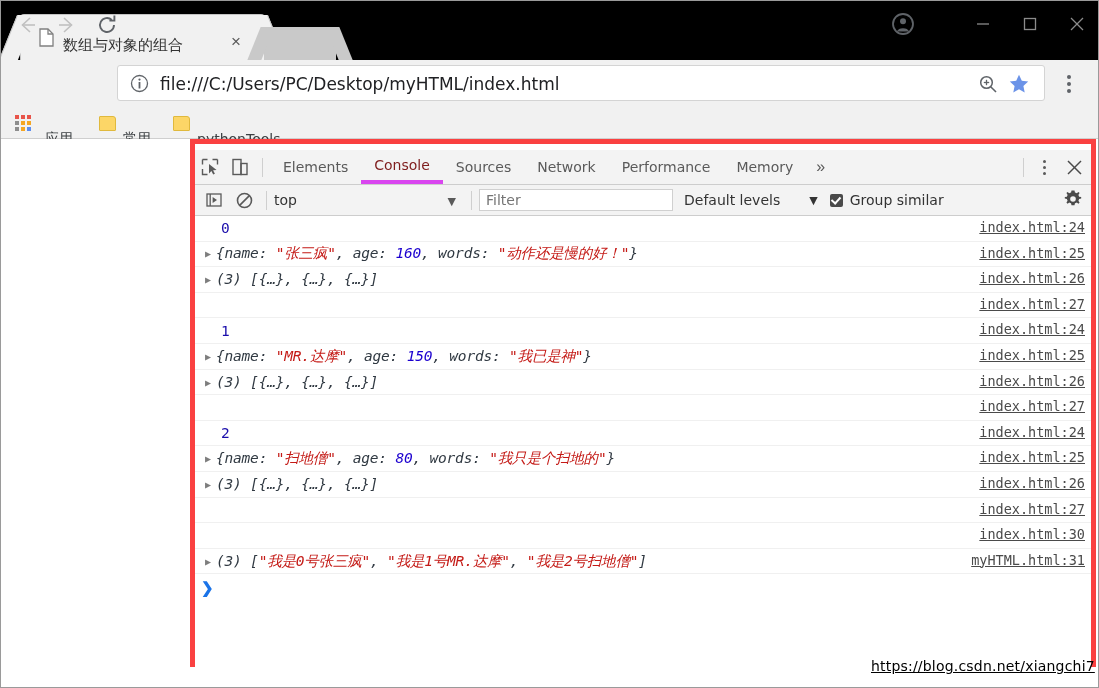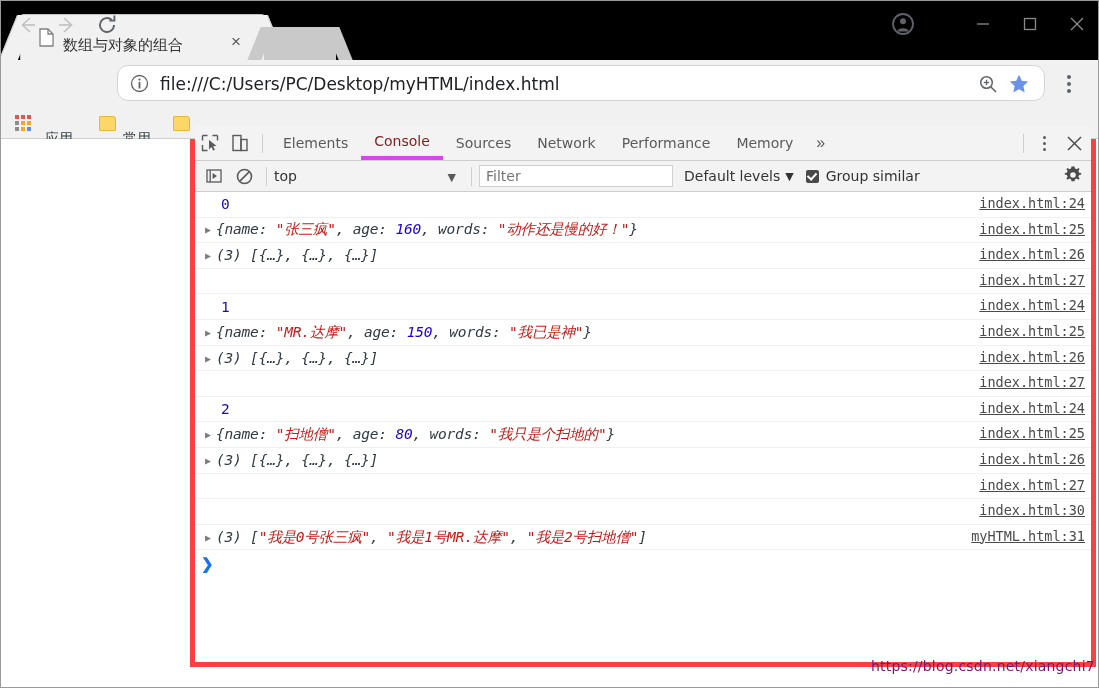--- a/index.html
+++ b/index.html
@@ -68,21 +68,21 @@
 
   
   .toolbar {
     position: absolute; left: 0; top: 59px; width: 1099px; height: 47px;
     background: #f1f1f1; box-sizing: border-box;
   }
   .navbtn { position: absolute; top: 8px; width: 32px; height: 32px;
     display:flex; align-items:center; justify-content:center; cursor: pointer; }
   .omnibox {
     position: absolute; left: 116px; top: 64px; width: 928px; height: 36px;
-    background: #fff; border: 1px solid #d4d4d4; border-radius: 11px;
+    background: #fff; border: 1px solid #d4d4d4; border-radius: 3px;
     box-sizing: border-box;
   }
   .omni-url {
     position: absolute; left: 42px; top: 8px;
     font-size: 17px; color: #202124; white-space: nowrap;
     font-family: "DejaVu Sans", sans-serif;
   }
   .omni-info { position: absolute; left: 12px; top: 8px; width: 19px; height: 19px; }
   .omni-zoom { position: absolute; right: 46px; top: 8px; width: 20px; height: 20px; cursor: pointer; }
   .omni-star { position: absolute; right: 14px; top: 7px; width: 22px; height: 22px; cursor: pointer; }
@@ -105,21 +105,21 @@
   
   .pagearea {
     position: absolute; left: 0; top: 138px; width: 1099px; height: 550px;
     background: #ffffff;
   }
   .redbox {
     position: absolute; left: 189px; top: 138px; width: 906px; height: 528px;
     border: 5px solid #fa4141; box-sizing: border-box; background: #ffffff;
   }
   .devtools {
-    position: absolute; left: 194px; top: 125px; width: 896px; height: 518px;
+    position: absolute; left: 194px; top: 149px; width: 896px; height: 518px;
     background: #ffffff; overflow: hidden;
   }
 
   
   .dt-tabbar {
     position: relative; height: 35px; background: #f3f3f3;
     border-bottom: 1px solid #cdcdcd; box-sizing: border-box;
     display: flex; align-items: center;
   }
   .dt-iconbtn { width: 30px; height: 33px; display:flex; align-items:center; justify-content:center; cursor:pointer; }
@@ -147,21 +147,21 @@
     font-size: 14px; color: #333; cursor: pointer; position: relative;
     font-family: "DejaVu Sans", sans-serif;
   }
   .ctx-select .caret { position: absolute; right: 8px; top: 6px; }
   .filter-input {
     width: 194px; height: 22px; background: #fff; border: 1px solid #d0d0d0;
     box-sizing: border-box; font-size: 14px; color: #777; padding: 0 6px;
     line-height: 20px; font-family: "DejaVu Sans", sans-serif;
   }
   .levels { margin-left: 11px; font-size: 14px; color: #333; display: flex; align-items: center; cursor: pointer;
-     font-family: "DejaVu Sans", sans-serif; }
+     font-family: "DejaVu Sans", sans-serif; gap: 24px; }
   .grpchk { margin-left: 12px; display: flex; align-items: center; cursor: pointer; }
   .chkbox { width: 13px; height: 13px; background: #4a4a4a; border-radius: 2px; position: relative; }
   .chkbox::after { content: ""; position: absolute; left: 3px; top: 1px; width: 4px; height: 7px;
     border: solid #fff; border-width: 0 2px 2px 0; transform: rotate(42deg); }
   .grplabel { margin-left: 7px; font-size: 14px; color: #333; font-family: "DejaVu Sans", sans-serif; }
   .gear { position: absolute; right: 6px; top: 4px; width: 22px; height: 22px; cursor: pointer; }
 
   
   .console { position: relative; background: #fff; }
   .row {
@@ -182,22 +182,23 @@
   .num { color: #1c00cf; }
   .src {
     position: absolute; right: 6px; top: 3px;
     font-family: "DejaVu Sans Mono", monospace; font-size: 13.5px;
     color: #4a4a4a; text-decoration: underline; cursor: pointer; white-space: nowrap;
   }
   .prompt-row { height: 28px; border-bottom: none; }
   .prompt-caret { padding-left: 6px; color: #1a73e8; font-size: 15px; font-weight: bold; }
   .watermark {
     position: absolute; left: 870px; top: 657px; font-size: 14px;
-    color: #701a75; font-family: "DejaVu Sans", sans-serif; white-space: nowrap;
+    color: #000000; font-family: "DejaVu Sans", sans-serif; white-space: nowrap;
     letter-spacing: 0.2px;
+    text-decoration: underline;
   }
 </style>
 </head>
 <body>
 
 <div id="app">
 
   <div class="tabstrip">
     <div class="tab">
       <span class="tab-favicon">

